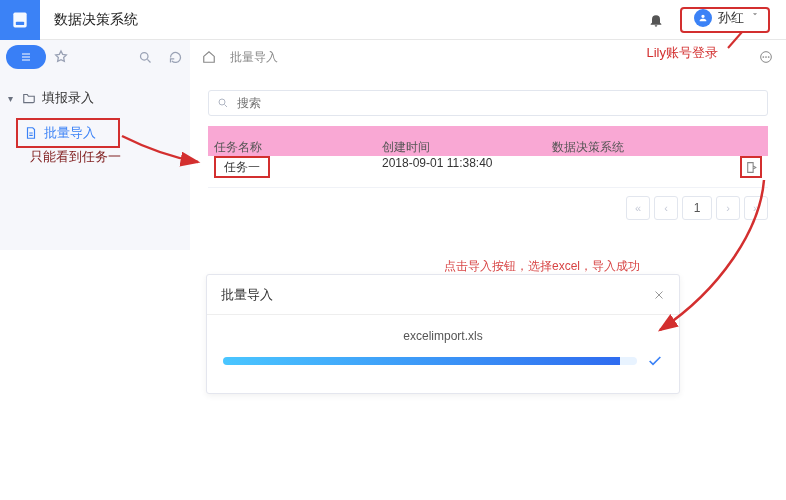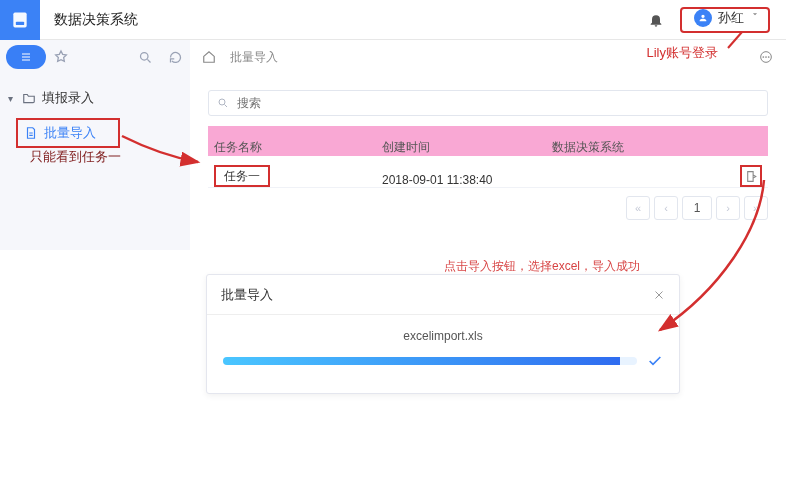--- a/index.html
+++ b/index.html
@@ -41,21 +41,21 @@
   .more-ic{ margin-left:auto; color:#888;}
   .tabs-row { height:32px; border-bottom:1px solid #eee; display:flex; padding-left:20px;}
   .tab { height:32px; line-height:30px; font-size:12px; color:#3b82f6; border-bottom:2px solid #3b82f6; padding:0 4px;}
   .content { padding:16px 18px 0 18px;}
   .search-wrap { width:100%; height:26px; border:1px solid #e2e6ee; border-radius:3px; display:flex; align-items:center; padding:0 8px; color:#b0b6c3; font-size:12px;}
   .search-wrap input { border:none; outline:none; flex:1; font-size:12px; color:#333; background:transparent;}
   .search-ic{ margin-right:6px; color:#b0b6c3;}
 
   .thead { display:flex; height:30px; align-items:flex-end; background:#f9a8d4; margin-top:10px; font-size:12px; color:#555; padding:0 6px;}
   .col1{ width:168px;} .col2{ width:170px;} .col3{ flex:1;}
-  .trow { display:flex; height:32px; align-items:flex-end; font-size:12px; color:#333; padding:0 6px; border-bottom:1px solid #f0f2f7;}
+  .trow { display:flex; height:32px; align-items:flex-start; font-size:12px; color:#333; padding:0 6px; border-bottom:1px solid #f0f2f7;}
   .cell-task { border:2px solid #d32f2f; padding:0 8px; height:22px; display:inline-flex; align-items:center;}
   .row-action { width:22px;height:22px; border:2px solid #d32f2f; display:flex;align-items:center;justify-content:center; color:#888;}
 
   .pager { float:right; margin:8px 0 0 0; display:flex; align-items:center; gap:4px;}
   .pbtn { width:24px;height:24px;border:1px solid #e2e6ee;border-radius:3px;display:flex;align-items:center;justify-content:center;color:#c4c9d6;font-size:11px;}
   .pinput{ width:30px;height:24px;border:1px solid #e2e6ee;border-radius:3px;text-align:center;font-size:12px;color:#555;}
 
   
   .modal { position:absolute; left:206px; top:274px; width:474px; height:120px; background:#fff; border:1px solid #e4e6ee; border-radius:3px; box-shadow:0 2px 6px rgba(0,0,0,.06);}
   .m-head{ height:40px; border-bottom:1px solid #eee; display:flex; align-items:center; padding:0 14px; font-size:13px; color:#333;}

